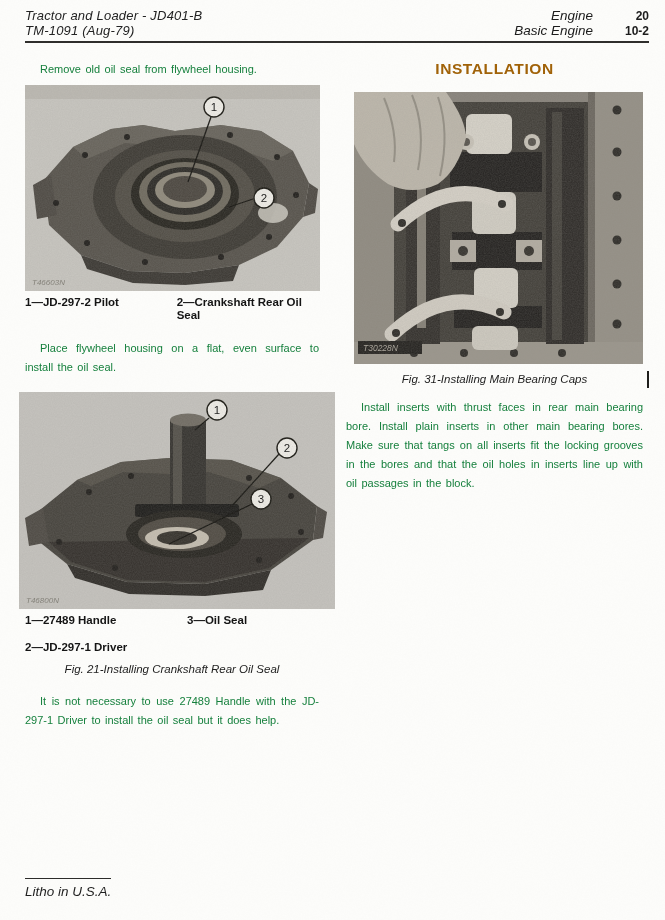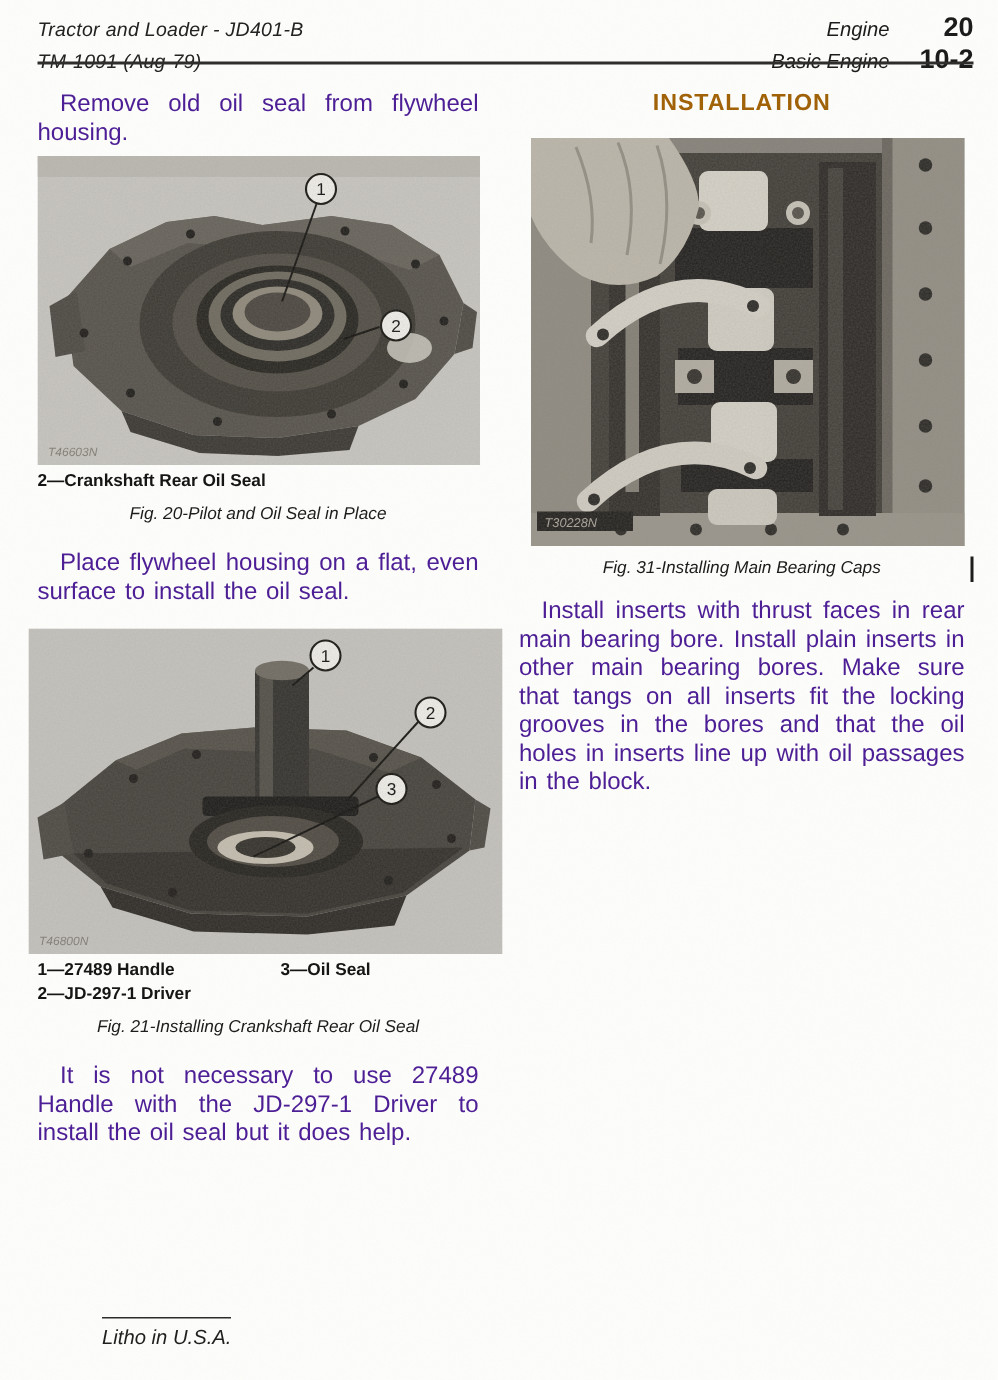--- a/index.html
+++ b/index.html
@@ -12,51 +12,51 @@
     overflow:hidden;
   }
   .page { position:absolute; inset:0; }
 
   
   .header { position:absolute; left:25px; right:16px; top:8px; }
   .header-row { display:flex; justify-content:space-between; align-items:baseline; }
   .hdr-left { font-style:italic; font-size:13px; color:#222; letter-spacing:.2px; }
   .hdr-right { display:flex; gap:18px; align-items:baseline; }
   .hdr-right .lbl { font-style:italic; font-size:13.5px; }
-  .hdr-right .num { font-weight:bold; font-size:18px; min-width:38px; text-align:right; }
+  .hdr-right .num { font-weight:bold; font-size:12px; min-width:38px; text-align:right; }
   .header-rule { position:absolute; left:25px; right:16px; top:41px; border-top:2.5px solid #2e2d2b; }
 
   
   .col-left  { position:absolute; left:25px;  top:60px; width:294px; }
   .col-right { position:absolute; left:346px; top:58px; width:297px; }
 
   .para {
-    font-size:16px; line-height:19px; text-align:justify;
-    text-indent:15px; word-spacing:1.4px; color:#4c1d95;
+    font-size:11px; line-height:19px; text-align:justify;
+    text-indent:15px; word-spacing:1.4px; color:#15803d;
   }
   .gap-s { margin-top:8px; }
   .gap-m { margin-top:17px; }
 
   
   .legend { display:flex; margin-top:5px; font-size:11.5px; font-weight:bold; line-height:13px; color:#141414; }
   .legend .c1 { width:162px; }
-  .legend .c1 div + div { margin-top:3px; }
+  .legend .c1 div + div { margin-top:14px; }
   .caption { margin-top:9px; text-align:center; font-style:italic; font-size:11.5px; color:#1c1c1c; }
 
   .photo { display:block; }
   .fig20-photo { margin-top:6px; width:295px; height:206px; }
   .fig21-photo { margin-top:15px; margin-left:-6px; width:316px; height:217px; }
   .fig22-photo { margin-top:14px; margin-left:8px; width:289px; height:272px; }
 
   .section-heading { text-align:center; font-weight:bold; font-size:15.5px; letter-spacing:.6px; margin-top:2px; color:#a16207; }
 
   .revision-bar { position:absolute; left:647px; top:371px; width:2px; height:17px; background:#1d1d1b; }
 
   
-  .footer { position:absolute; left:25px; top:878px; width:300px;margin-left:43px; }
+  .footer { position:absolute; left:25px; top:878px; width:300px; }
   .footer-rule { width:86px; border-top:1.5px solid #2b2b29; }
   .footer-text { margin-top:5px; font-style:italic; font-size:13.5px; color:#1e1e1e; }
 
   .page-noise { position:absolute; inset:0; pointer-events:none; opacity:.05; }
 </style>
 </head>
 <body>
 
 <div class="page">
 
@@ -129,25 +129,27 @@
       </g>
       <g>
         <circle cx="239" cy="113" r="10" fill="#f2f0ea" stroke="#16150f" stroke-width="1.4"></circle>
         <text x="239" y="117" text-anchor="middle" font-size="11.5" fill="#111">2</text>
       </g>
       <text x="7" y="200" font-size="8" font-style="italic" fill="#76736a" opacity=".85">T46603N</text>
       <rect width="295" height="206" filter="url(#g1)" opacity=".4"></rect>
     </svg>
 
     <div class="legend">
+      <div class="c1">
+          <div>1—JD-297-2 Pilot</div>
+        </div>
       <div class="c2">
           <div>2—Crankshaft Rear Oil Seal</div>
         </div>
     </div>
-    <div class="caption">Fig. 20-Pilot and Oil Seal in Place</div>
 
     <p class="para gap-m">Place flywheel housing on a flat, even surface to install the oil seal.</p>
 
     <svg class="photo fig21-photo" viewBox="0 0 316 217" role="img">
       <defs>
         <filter id="g2" x="0" y="0" width="100%" height="100%">
           <feTurbulence type="fractalNoise" baseFrequency="0.9" numOctaves="2" seed="11" stitchTiles="stitch"></feTurbulence>
           <feColorMatrix type="matrix" values="0 0 0 0 0.35  0 0 0 0 0.34  0 0 0 0 0.32  0 0 0 0.55 0"></feColorMatrix>
         </filter>
       </defs>

